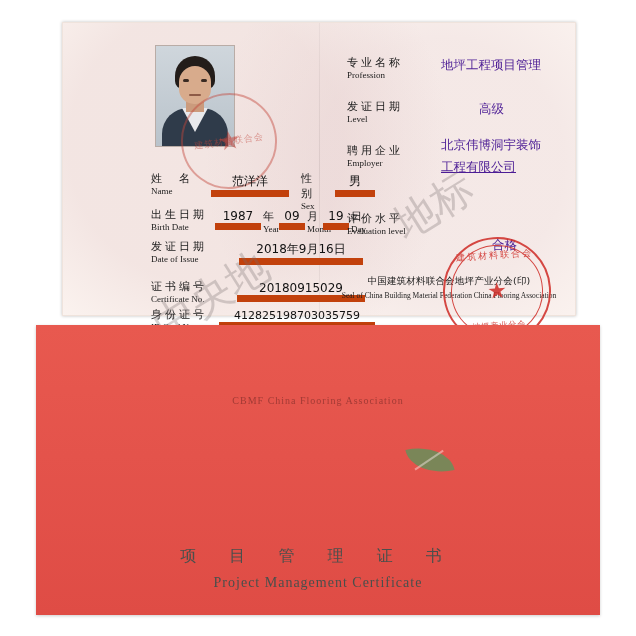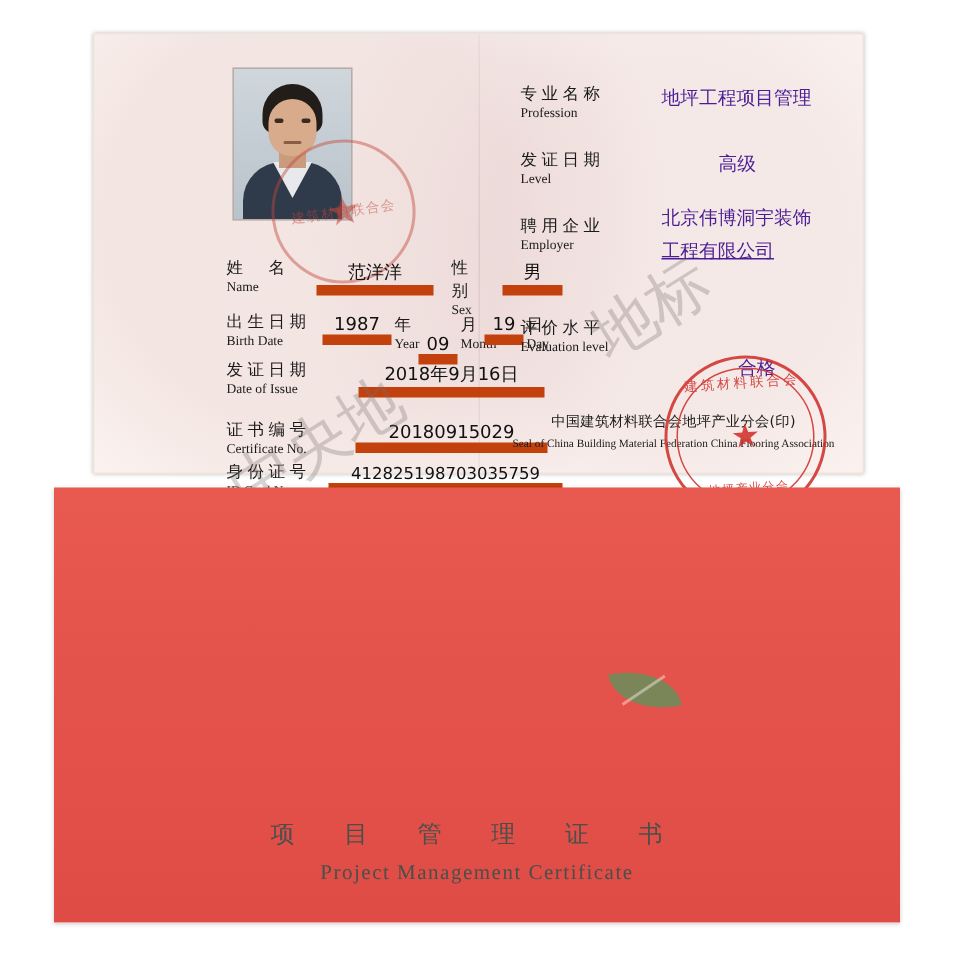--- a/index.html
+++ b/index.html
@@ -158,21 +158,21 @@
 
       <div class="field" style="left:88px;top:184px;">
         <div class="lbl-cn">出生日期</div>
         <div class="lbl-en">Birth Date</div>
       </div>
       <div class="val uline" style="position:absolute;left:152px;top:186px;width:46px;text-align:center;">1987</div>
       <div style="position:absolute;left:200px;top:186px;">
         <div class="lbl-cn" style="letter-spacing:0">年</div>
         <div class="lbl-en">Year</div>
       </div>
-      <div class="val uline" style="position:absolute;left:216px;top:186px;width:26px;text-align:center;margin-top:13px;">09</div>
+      <div class="val uline" style="position:absolute;left:216px;top:186px;width:26px;text-align:center;">09</div>
       <div style="position:absolute;left:244px;top:186px;">
         <div class="lbl-cn" style="letter-spacing:0">月</div>
         <div class="lbl-en">Month</div>
       </div>
       <div class="val uline" style="position:absolute;left:260px;top:186px;width:26px;text-align:center;">19</div>
       <div style="position:absolute;left:288px;top:186px;">
         <div class="lbl-cn" style="letter-spacing:0">日</div>
         <div class="lbl-en">Day</div>
       </div>
 
@@ -231,18 +231,19 @@
         <div class="star">★</div>
         <div class="bot-txt">地坪产业分会</div>
       </div>
     </div>
   </div>
 
   <div class="wm a">中央地</div>
   <div class="wm b">地标</div>
 
   <div class="cover">
+    <div class="cover-top-en">CBMF China Flooring Association</div>
     <div class="leaf"></div>
     <div class="cover-bot-cn">项 目 管 理 证 书</div>
     <div class="cover-bot-en">Project Management Certificate</div>
   </div>
 
 </div>
 
 </body></html>

